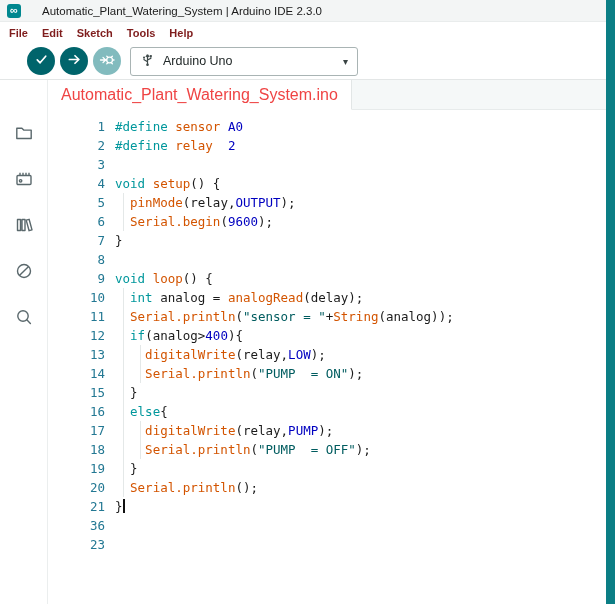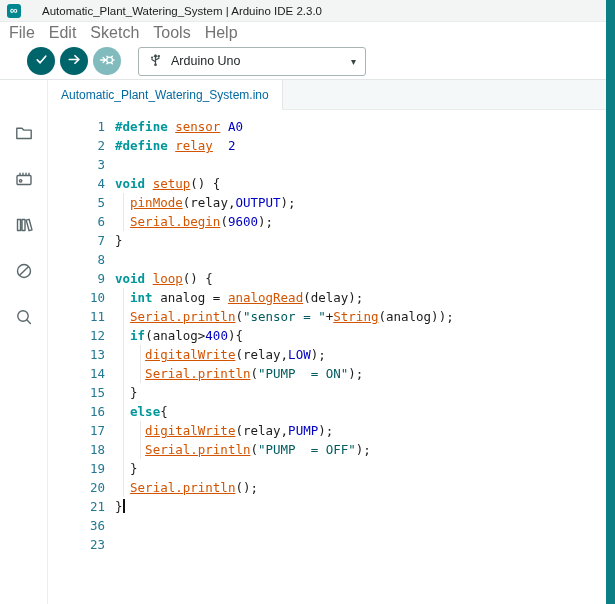--- a/index.html
+++ b/index.html
@@ -7,49 +7,49 @@
     width:615px;height:604px;overflow:hidden;background:#fff;
     font-family:"Liberation Sans",sans-serif;position:relative;
   }
   
   .titlebar{height:22px;display:flex;align-items:center;background:#F3F5F5;border-bottom:1px solid #E9ECEC;box-sizing:border-box;}
   .app-icon{width:14px;height:14px;margin-left:7px;border-radius:3px;background:var(--accent);color:#fff;
     font-size:11px;line-height:13px;text-align:center;display:inline-block;font-weight:bold;flex:none;}
   .title-text{margin-left:21px;font-size:11.5px;color:#1b1b1b;white-space:nowrap;}
   
   .menubar{height:21px;display:flex;align-items:center;background:#fff;padding-left:2px;}
-  .menu-item{font-size:16px;color:#737373;padding:2px 7px;border-radius:3px;cursor:default;}
+  .menu-item{font-size:11px;color:#7f1d1d;padding:2px 7px;border-radius:3px;cursor:default;font-weight:bold;}
   
   .toolbar{height:37px;background:#fff;border-bottom:1px solid #E3E6E6;display:flex;align-items:center;
     padding-left:27px;box-sizing:border-box;}
   .tb-btn{width:28px;height:28px;border-radius:50%;border:none;padding:0;display:flex;align-items:center;
     justify-content:center;background:var(--btn);margin-right:5px;cursor:pointer;flex:none;}
   .tb-btn.disabled{background:var(--btnDisabled);}
-  .board-selector{margin-left:12px;width:228px;height:29px;border:1px solid #A9B4B4;border-radius:3px;background:#fff;
+  .board-selector{margin-left:4px;width:228px;height:29px;border:1px solid #A9B4B4;border-radius:3px;background:#fff;
     display:flex;align-items:center;box-sizing:border-box;padding:0 9px;cursor:pointer;}
   .bs-label{font-size:12.5px;color:#202727;margin-left:8px;}
   .bs-caret{margin-left:auto;font-size:10px;color:#3a4444;}
   
   .main{display:flex;height:524px;}
   .activitybar{width:48px;flex:none;border-right:1px solid #EBEEEE;box-sizing:border-box;display:flex;
     flex-direction:column;align-items:center;padding-top:31px;background:#fff;}
   .ab-btn{width:40px;height:46px;background:none;border:none;display:flex;align-items:center;justify-content:center;
     padding:0;cursor:pointer;}
   .editor-area{flex:1;display:flex;flex-direction:column;min-width:0;}
   .tab-row{height:30px;flex:none;background:#F5F8F8;border-bottom:1px solid #E7EBEB;display:flex;box-sizing:border-box;}
   .tab{background:#fff;border-right:1px solid #E2E6E6;padding:0 13px;display:flex;align-items:center;
-    font-size:12px;color:#0369a1;margin-bottom:-1px;border-bottom:1px solid #fff;cursor:pointer;}
+    font-size:16px;color:#ef4444;margin-bottom:-1px;border-bottom:1px solid #fff;cursor:pointer;}
   
   .editor{flex:1;display:flex;padding-top:7px;background:#fff;font-family:"DejaVu Sans Mono",monospace;overflow:hidden;}
   .gutter{width:57px;flex:none;text-align:right;}
   .line-number{height:19px;line-height:19px;font-size:12.5px;color:var(--lineNo);}
   .code{flex:1;padding-left:10px;min-width:0;}
   .code-line{height:19px;line-height:19px;white-space:pre;position:relative;font-size:12.5px;color:#1B1B1B;}
-  .tok-k,.tok-p{color:var(--kw);font-weight:bold;}
-  .tok-f{color:var(--fn);text-decoration:underline;}
+  .tok-k,.tok-p{color:var(--kw);}
+  .tok-f{color:var(--fn);}
   .tok-n{color:var(--num);text-align:center;}
   .tok-s{color:var(--str);}
   .tok-d{color:#1B1B1B;}
   .indent-guide{position:absolute;top:0;height:19px;width:1px;background:#E4E8E8;}
   .indent-guide.g0{left:8px;}
   .indent-guide.g1{left:25px;}
   .caret{display:inline-block;width:2px;height:14px;background:#111;vertical-align:-2px;}
   
   .right-strip{position:absolute;top:0;right:0;width:9px;height:604px;background:var(--strip);z-index:10;}
 </style>

